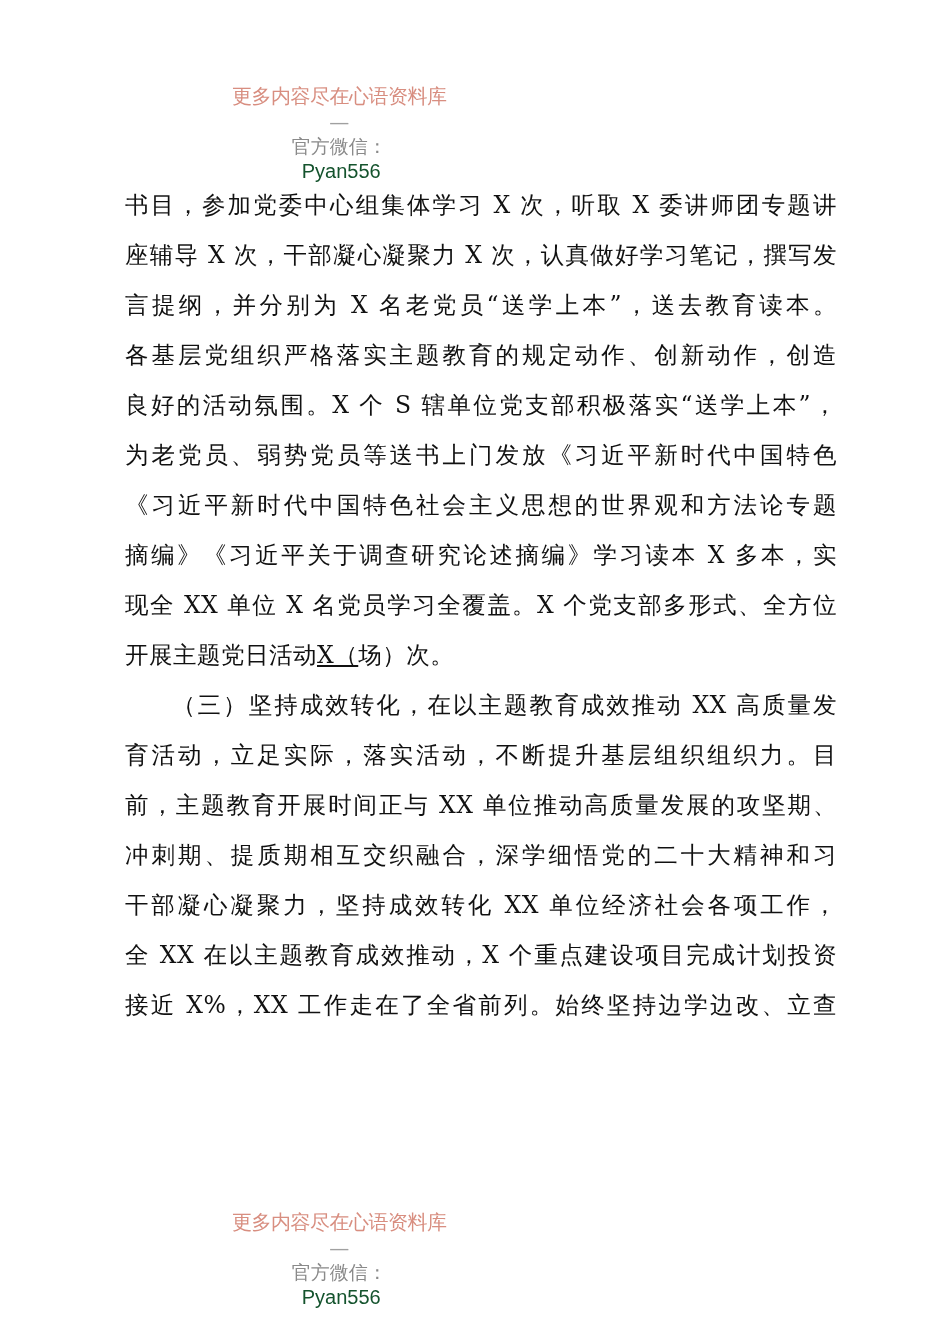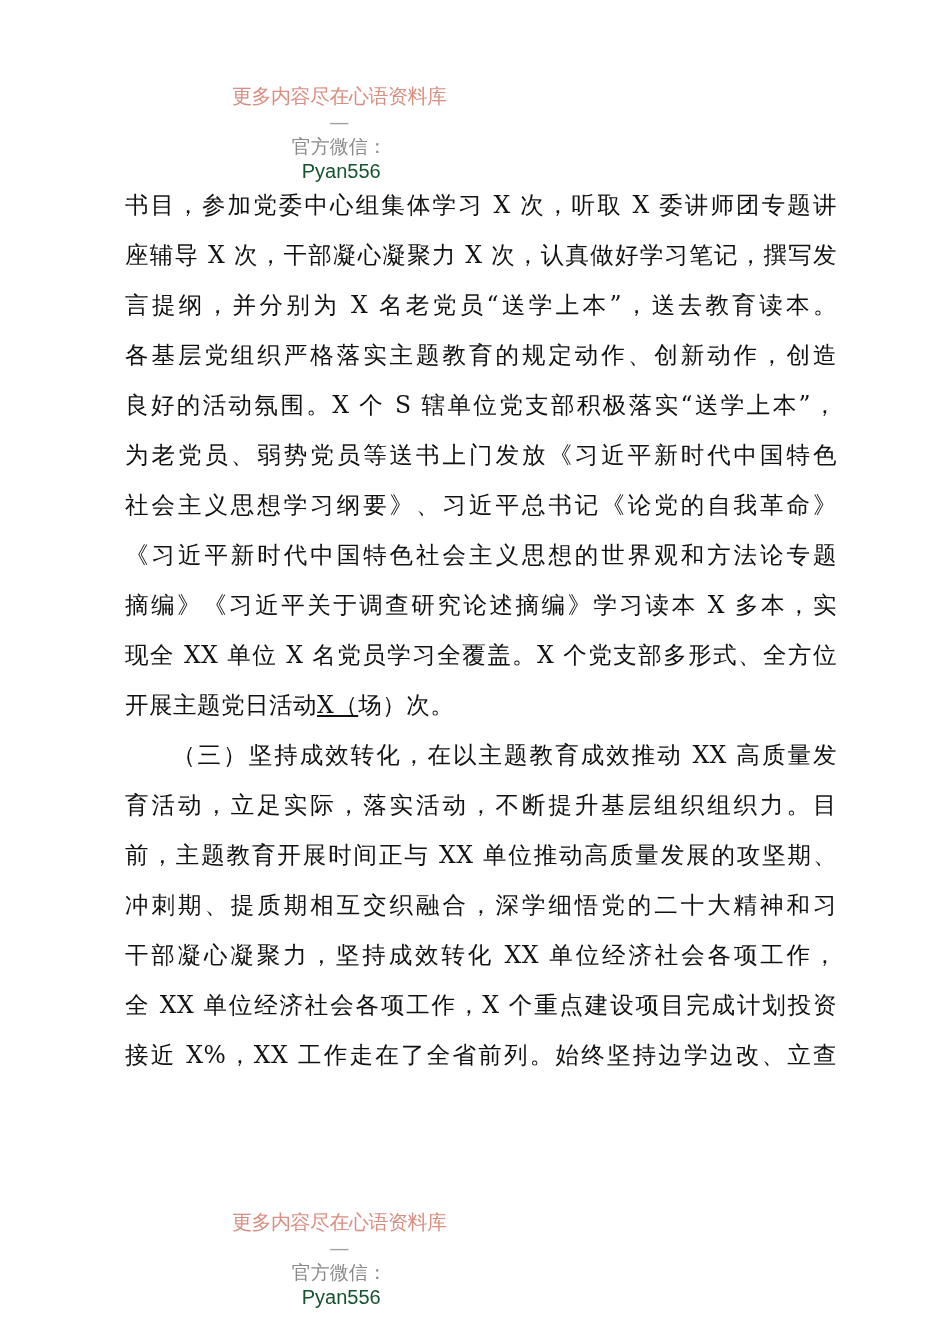--- a/index.html
+++ b/index.html
@@ -34,33 +34,32 @@
   <span class="wm-id">Pyan556</span>
 </div>
 
 <div class="body-text">
   <div class="line">书目，参加党委中心组集体学习 X 次，听取 X 委讲师团专题讲</div>
   <div class="line">座辅导 X 次，干部凝心凝聚力 X 次，认真做好学习笔记，撰写发</div>
   <div class="line">言提纲，并分别为 X 名老党员“送学上本”，送去教育读本。</div>
   <div class="line">各基层党组织严格落实主题教育的规定动作、创新动作，创造</div>
   <div class="line">良好的活动氛围。X 个 S 辖单位党支部积极落实“送学上本”，</div>
   <div class="line">为老党员、弱势党员等送书上门发放《习近平新时代中国特色</div>
-  <div class="line">社会主义思想学习纲要》、习近平总书记《论党的自我革命》</div>
   <div class="line">《习近平新时代中国特色社会主义思想的世界观和方法论专题</div>
   <div class="line">摘编》《习近平关于调查研究论述摘编》学习读本 X 多本，实</div>
   <div class="line">现全 XX 单位 X 名党员学习全覆盖。X 个党支部多形式、全方位</div>
   <div class="line last">
     <span>开展主题党日活动</span><span class="ul">X（</span><span>场）次。</span>
   </div>
   <div class="line indent bold">（三）坚持成效转化，在以主题教育成效推动 XX 高质量发</div>
   <div class="line">育活动，立足实际，落实活动，不断提升基层组织组织力。目</div>
   <div class="line">前，主题教育开展时间正与 XX 单位推动高质量发展的攻坚期、</div>
   <div class="line">冲刺期、提质期相互交织融合，深学细悟党的二十大精神和习</div>
   <div class="line">干部凝心凝聚力，坚持成效转化 XX 单位经济社会各项工作，</div>
-  <div class="line">全 XX 单位经济社会各项工作，X 个重点建设项目完成计划投资</div>
+  <div class="line">全 XX 在以主题教育成效推动，X 个重点建设项目完成计划投资</div>
   <div class="line">接近 X%，XX 工作走在了全省前列。始终坚持边学边改、立查</div>
 </div>
 
 <div class="watermark bottom">
   <svg class="wm-icon" viewBox="0 0 34 34">
     <path d="M17 3 A14 14 0 1 0 31 17" fill="none" stroke="#a02828" stroke-width="3"></path>
     <path d="M10 24 L22 8 L27 12 L15 27 Z" fill="#a02828"></path>
     <path d="M8 28 L12 22 L15 25 Z" fill="#7a1a1a"></path>
   </svg>
   <span class="wm-main">更多内容尽在心语资料库</span>

